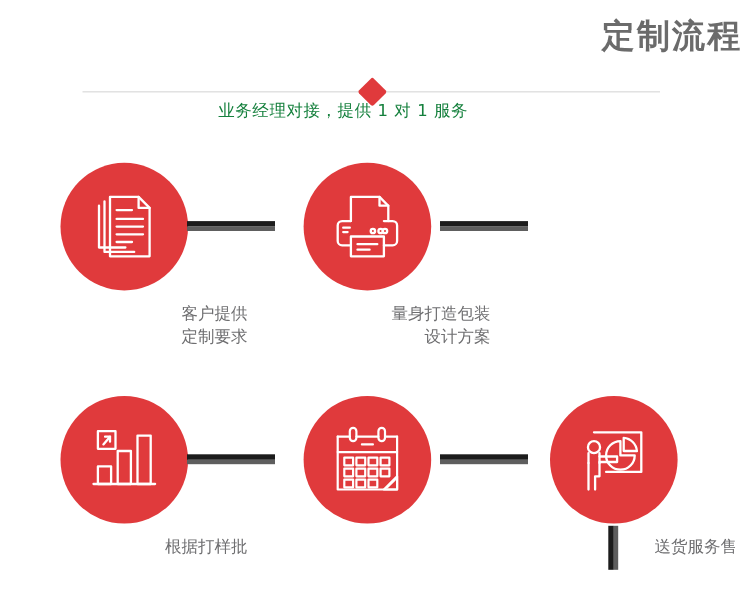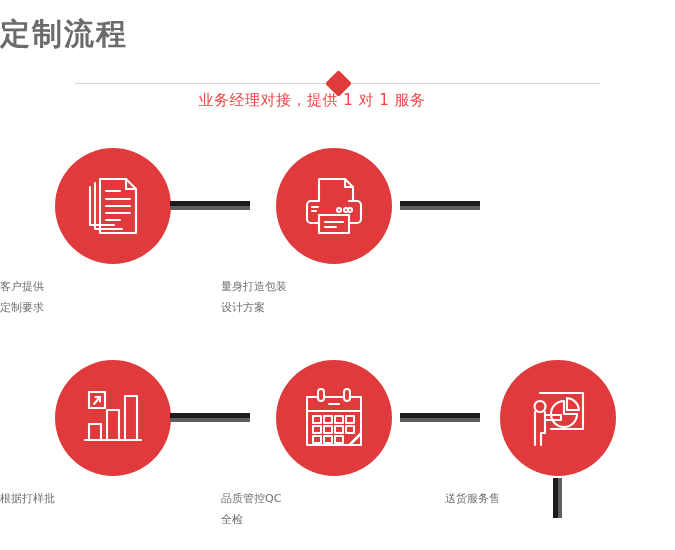--- a/index.html
+++ b/index.html
@@ -21,21 +21,21 @@
     left: 0;
     top: 0;
     width: 675px;
     height: 130px;
   }
   #page-title {
     position: absolute;
     left: 0;
     top: 14px;
     width: 675px;
-    text-align: left;
+    text-align: right;
     font-size: 30px;
     font-weight: bold;
     color: #6b6b6b;
     letter-spacing: 2px;
     line-height: 40px;
   }
   #divider-wrap {
     position: absolute;
     left: 75px;
     top: 71px;
@@ -62,21 +62,21 @@
     transform: rotate(45deg);
     border-radius: 2px;
   }
   #subtitle {
     position: absolute;
     left: 0;
     top: 88px;
     width: 624px;
     text-align: center;
     font-size: 15px;
-    color: #ef4444;
+    color: #15803d;
     line-height: 24px;
     letter-spacing: 0.5px;
   }
 
   
   #flow {
     position: absolute;
     left: 0;
     top: 140px;
     width: 675px;
@@ -115,24 +115,25 @@
     justify-content: center;
   }
   .circle svg {
     display: block;
   }
   .step-label {
     position: absolute;
     left: 0;
     top: 128px;
     width: 225px;
-    text-align: left;
-    font-size: 11px;
+    text-align: right;
+    font-size: 15px;
     color: #6e6e70;
     line-height: 21px;
+    font-family: Liberation Serif, serif;
   }
   .step-label .line2 { display: block; }
 
   
   .connector-h {
     position: absolute;
     width: 80px;
     height: 9px;
   }
   .connector-h .bar-main {
@@ -299,24 +300,20 @@
             <rect x="32" y="39" width="8" height="7"></rect>
             <rect x="43" y="39" width="8" height="7"></rect>
             <rect x="10" y="49" width="8" height="7"></rect>
             <rect x="21" y="49" width="8" height="7"></rect>
             <rect x="32" y="49" width="8" height="7"></rect>
             <path d="M46 58 L58 58 L58 46 Z"></path>
             <line x1="49" y1="56" x2="56" y2="49"></line>
           </svg>
         </span>
       </div>
-      <div class="step-label">
-        <span>品质管控QC</span>
-        <span class="line2">全检</span>
-      </div>
     </div>
 
     <div class="connector-h" id="conn-5-6">
       <div class="bar-main"></div>
       <div class="bar-shadow"></div>
     </div>
 
     <div class="step step-col-2">
       <div class="circle">
         <span>

